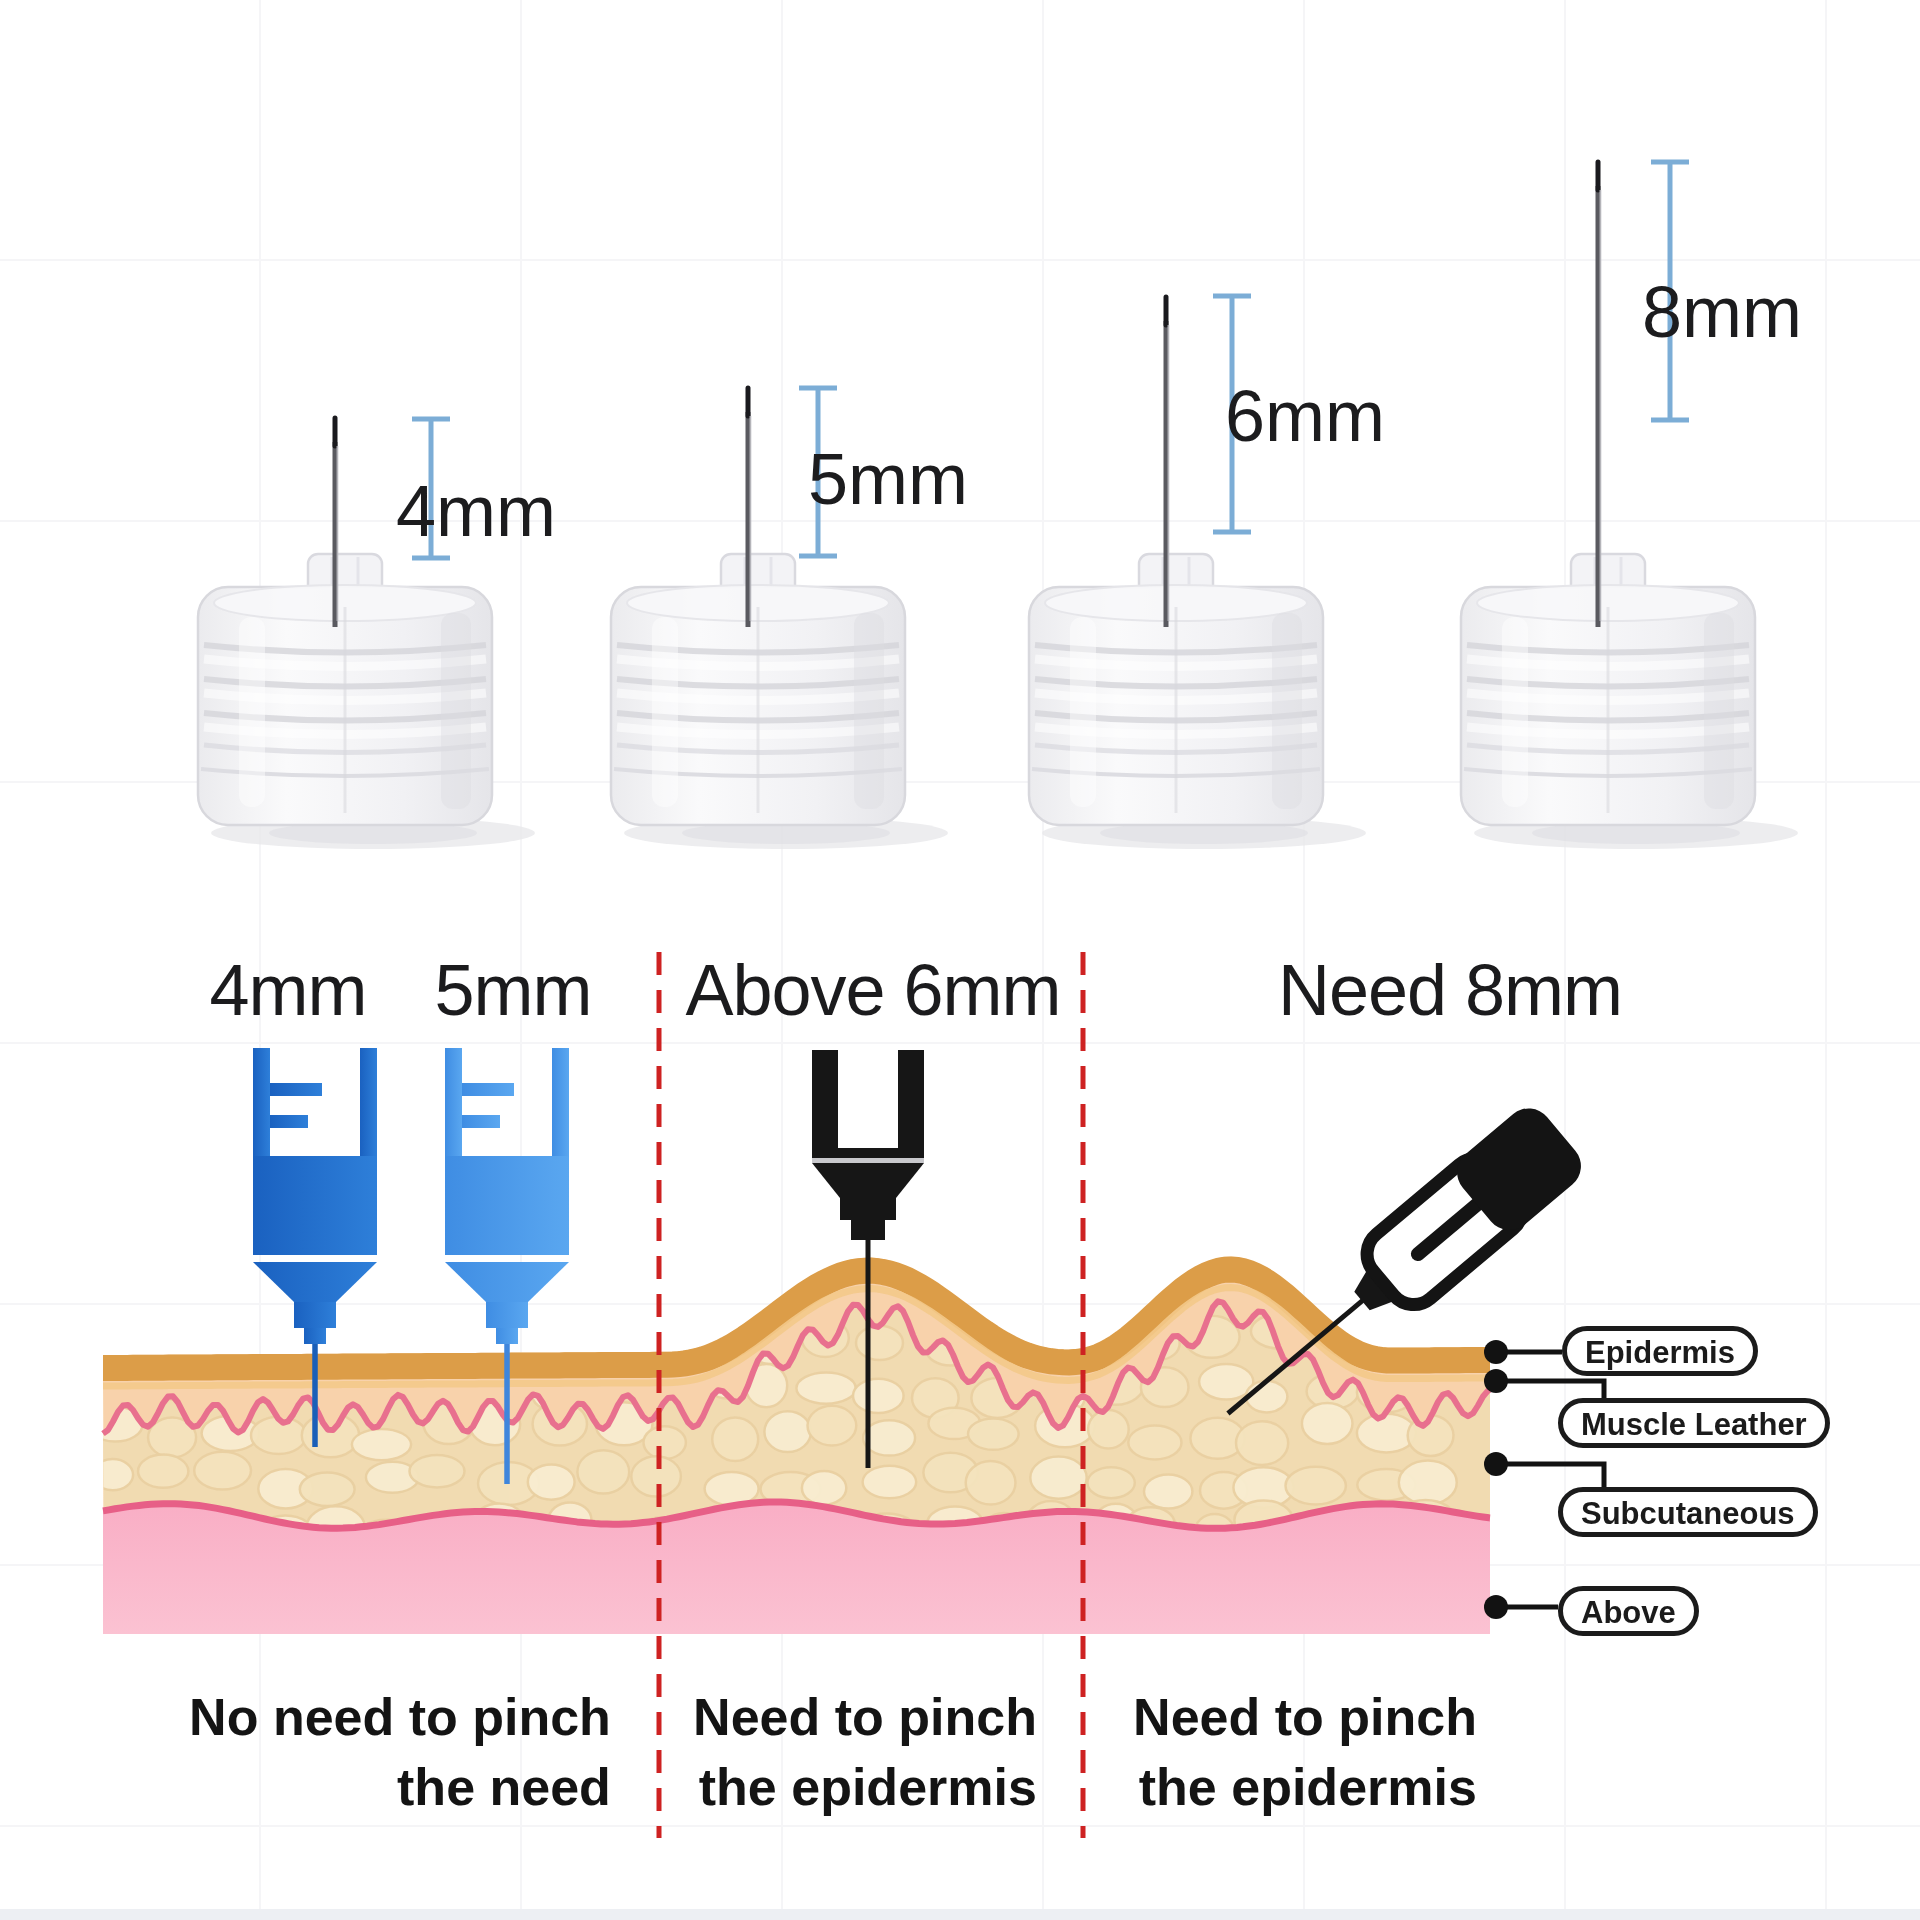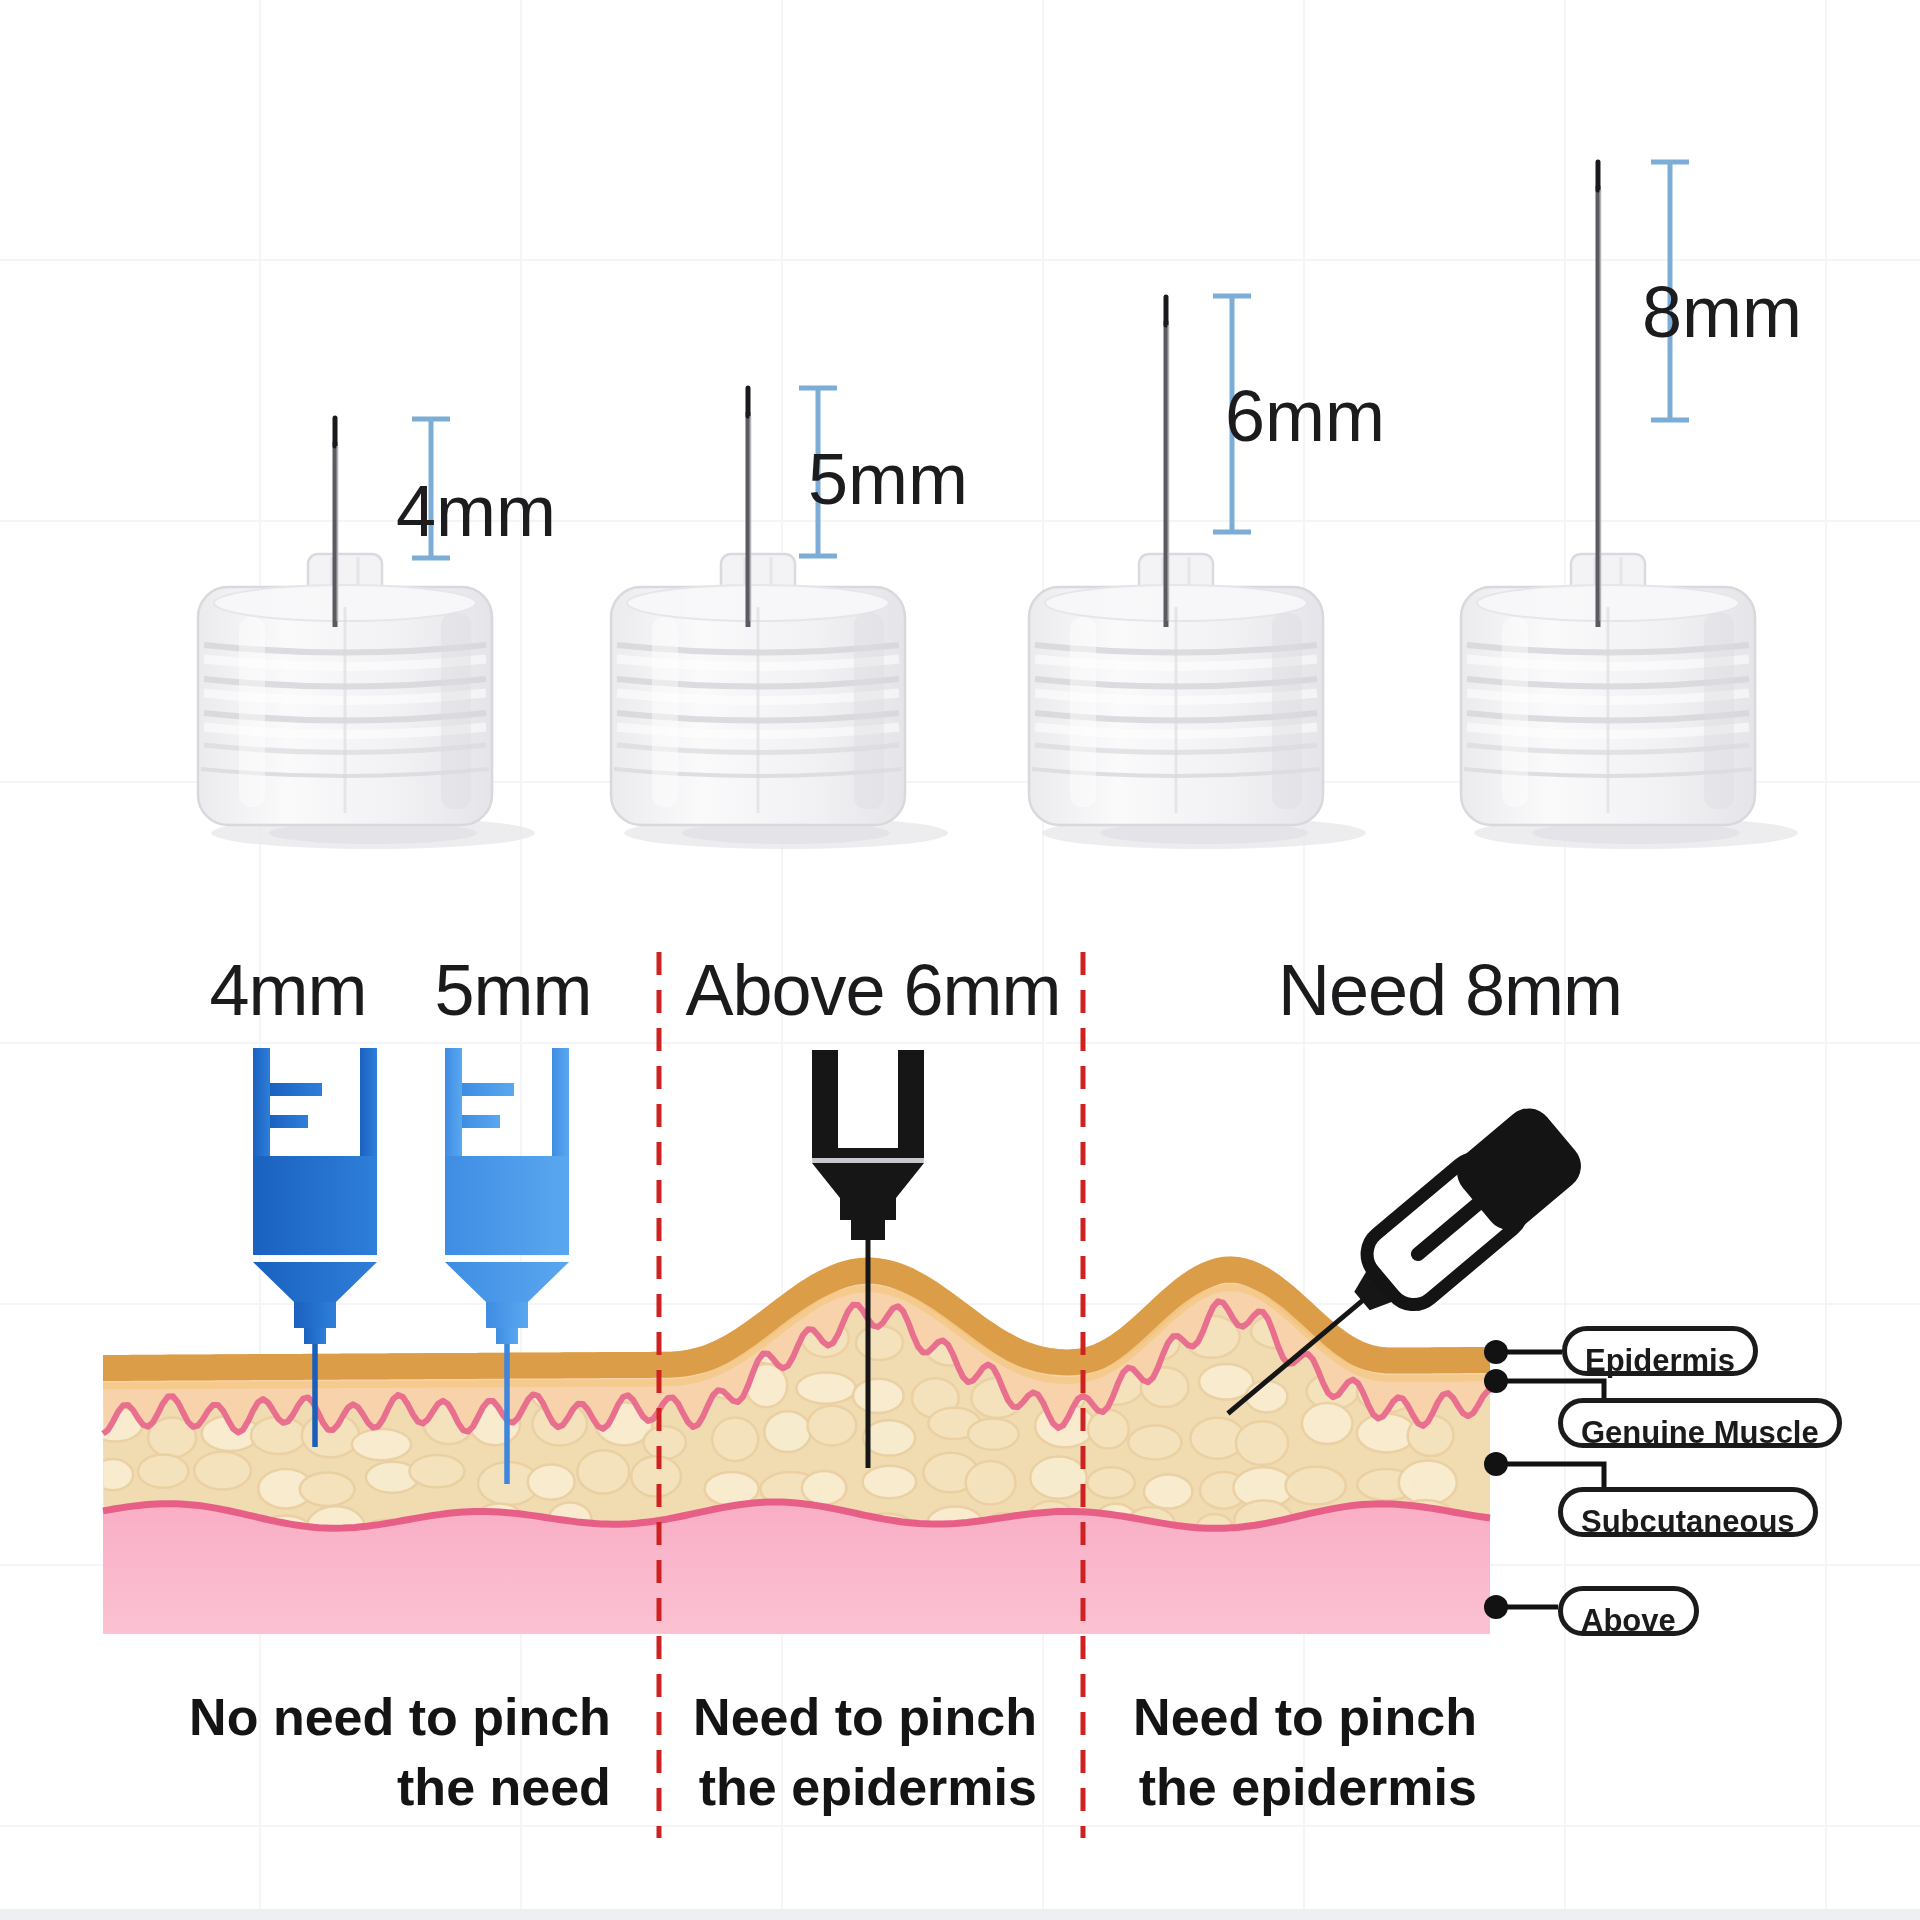--- a/index.html
+++ b/index.html
@@ -9,22 +9,22 @@
     background-image:
       repeating-linear-gradient(to right, transparent 0 259px, #f5f5f7 259px 261px),
       repeating-linear-gradient(to bottom, transparent 0 259px, #f5f5f7 259px 261px);
   }
   svg.gfx{position:absolute;left:0;top:0;width:1920px;height:1920px;}
   .txt{position:absolute;color:#161616;white-space:nowrap;}
   .size-label{font-size:72px;font-weight:400;color:#1c1c1e;transform:translate(-50%,-50%);}
   .zone-label{font-size:72px;font-weight:400;color:#1b1b1d;letter-spacing:-1px;transform:translate(-50%,-50%);}
   .caption{position:absolute;transform:translateX(-50%);text-align:right;
     font-size:52px;line-height:70px;font-weight:700;color:#141414;}
-  .callout{position:absolute;display:inline-flex;align-items:flex-start;justify-content:center;
-    height:50px;padding:12px 18px;background:#ffffff;border:5px solid #1b1b1b;border-radius:26px;
+  .callout{position:absolute;display:inline-flex;align-items:flex-end;justify-content:center;
+    height:50px;padding:0 18px;background:#ffffff;border:5px solid #1b1b1b;border-radius:26px;
     font-size:31px;font-weight:700;color:#1b1b1b;box-sizing:border-box;}
   .bottom-strip{position:absolute;left:0;bottom:0;width:1920px;height:11px;background:#edeff3;}
 </style>
 </head>
 <body>
 
 <div class="canvas">
 
   <svg class="gfx" viewBox="0 0 1920 1920" aria-hidden="true">
     <defs>
@@ -342,21 +342,21 @@
   </div>
   <div class="caption" style="left:1305px;top:1682px;">
     <div>Need to pinch</div>
     <div>the epidermis</div>
   </div>
 
   <div class="callout" style="left:1562px;top:1326px;">
       <span>Epidermis</span>
     </div>
   <div class="callout" style="left:1558px;top:1398px;">
-      <span>Genuine Muscle</span>
+      <span>Muscle Leather</span>
     </div>
   <div class="callout" style="left:1558px;top:1487px;">
       <span>Subcutaneous</span>
     </div>
   <div class="callout" style="left:1558px;top:1586px;">
       <span>Above</span>
     </div>
 
   <div class="bottom-strip"></div>
 </div>

